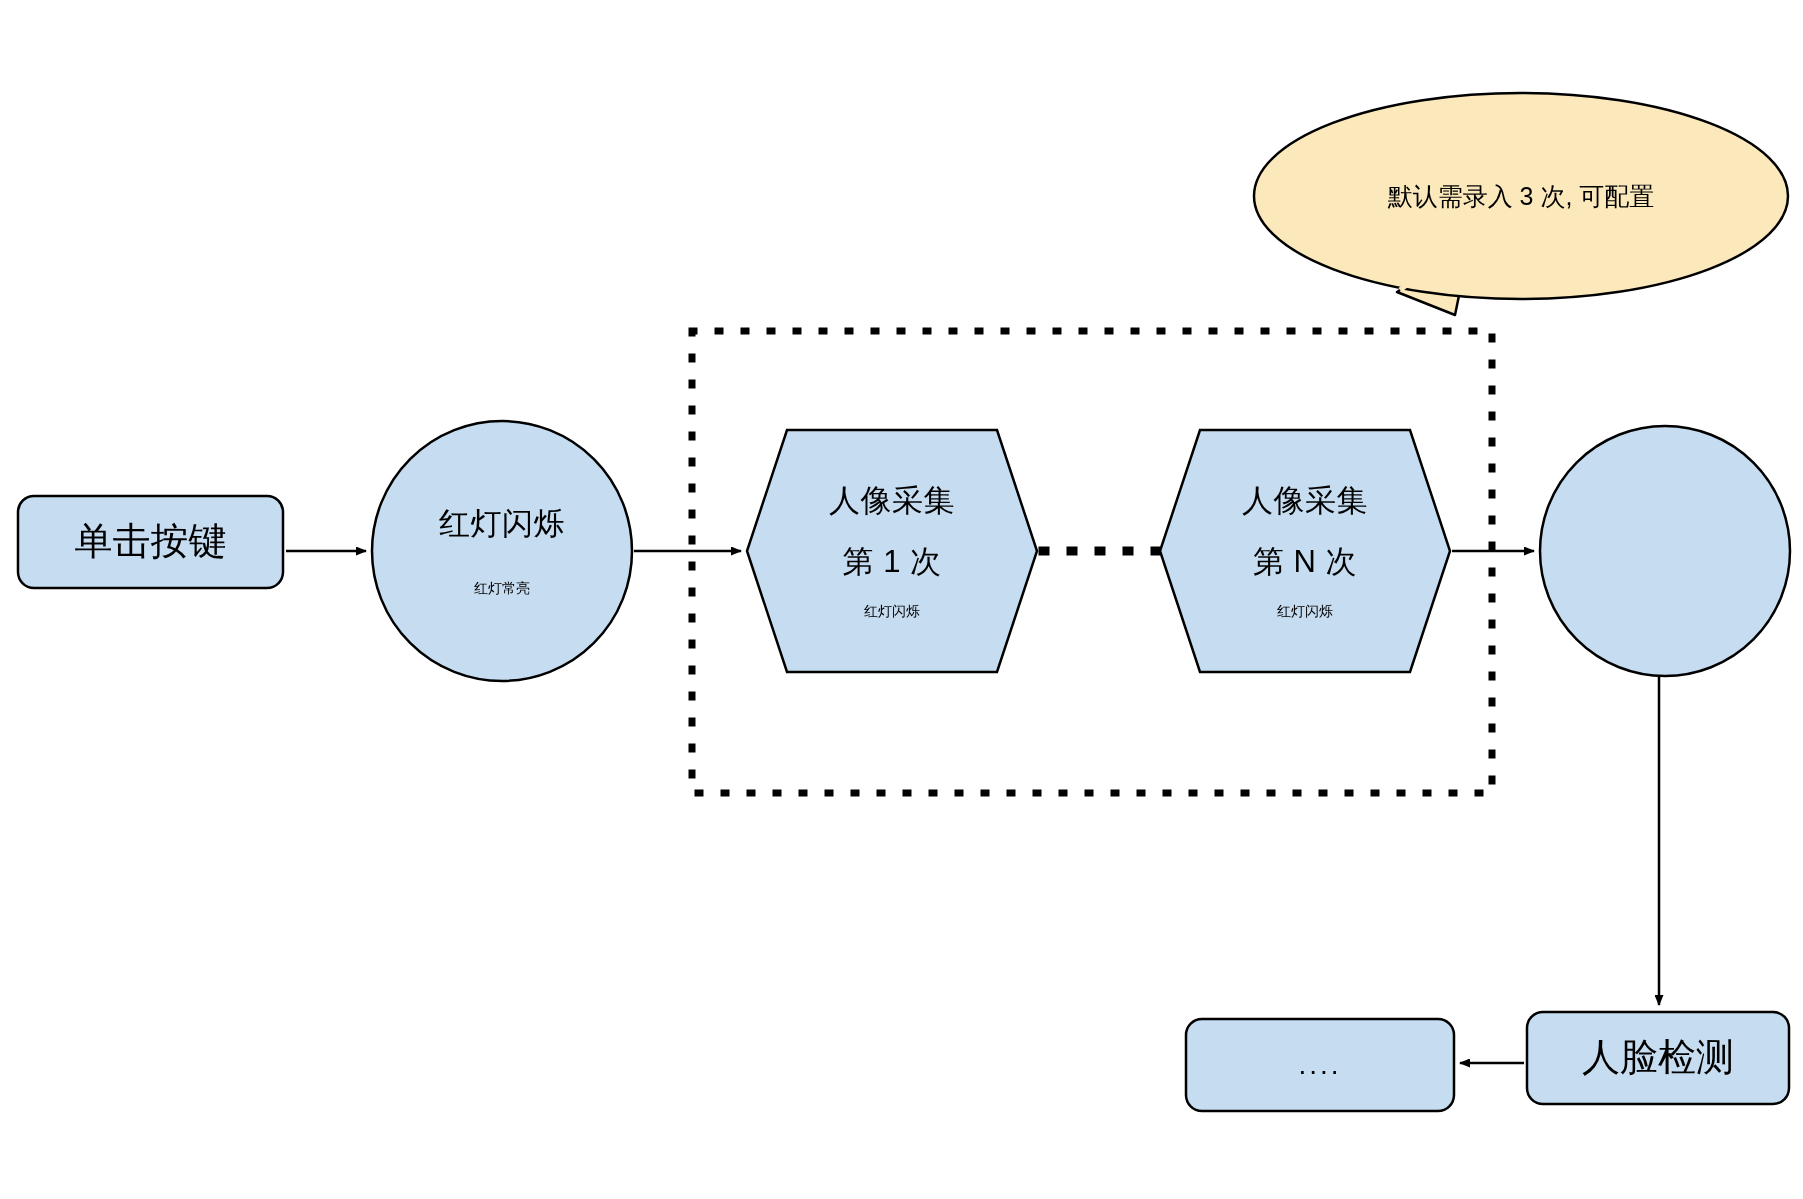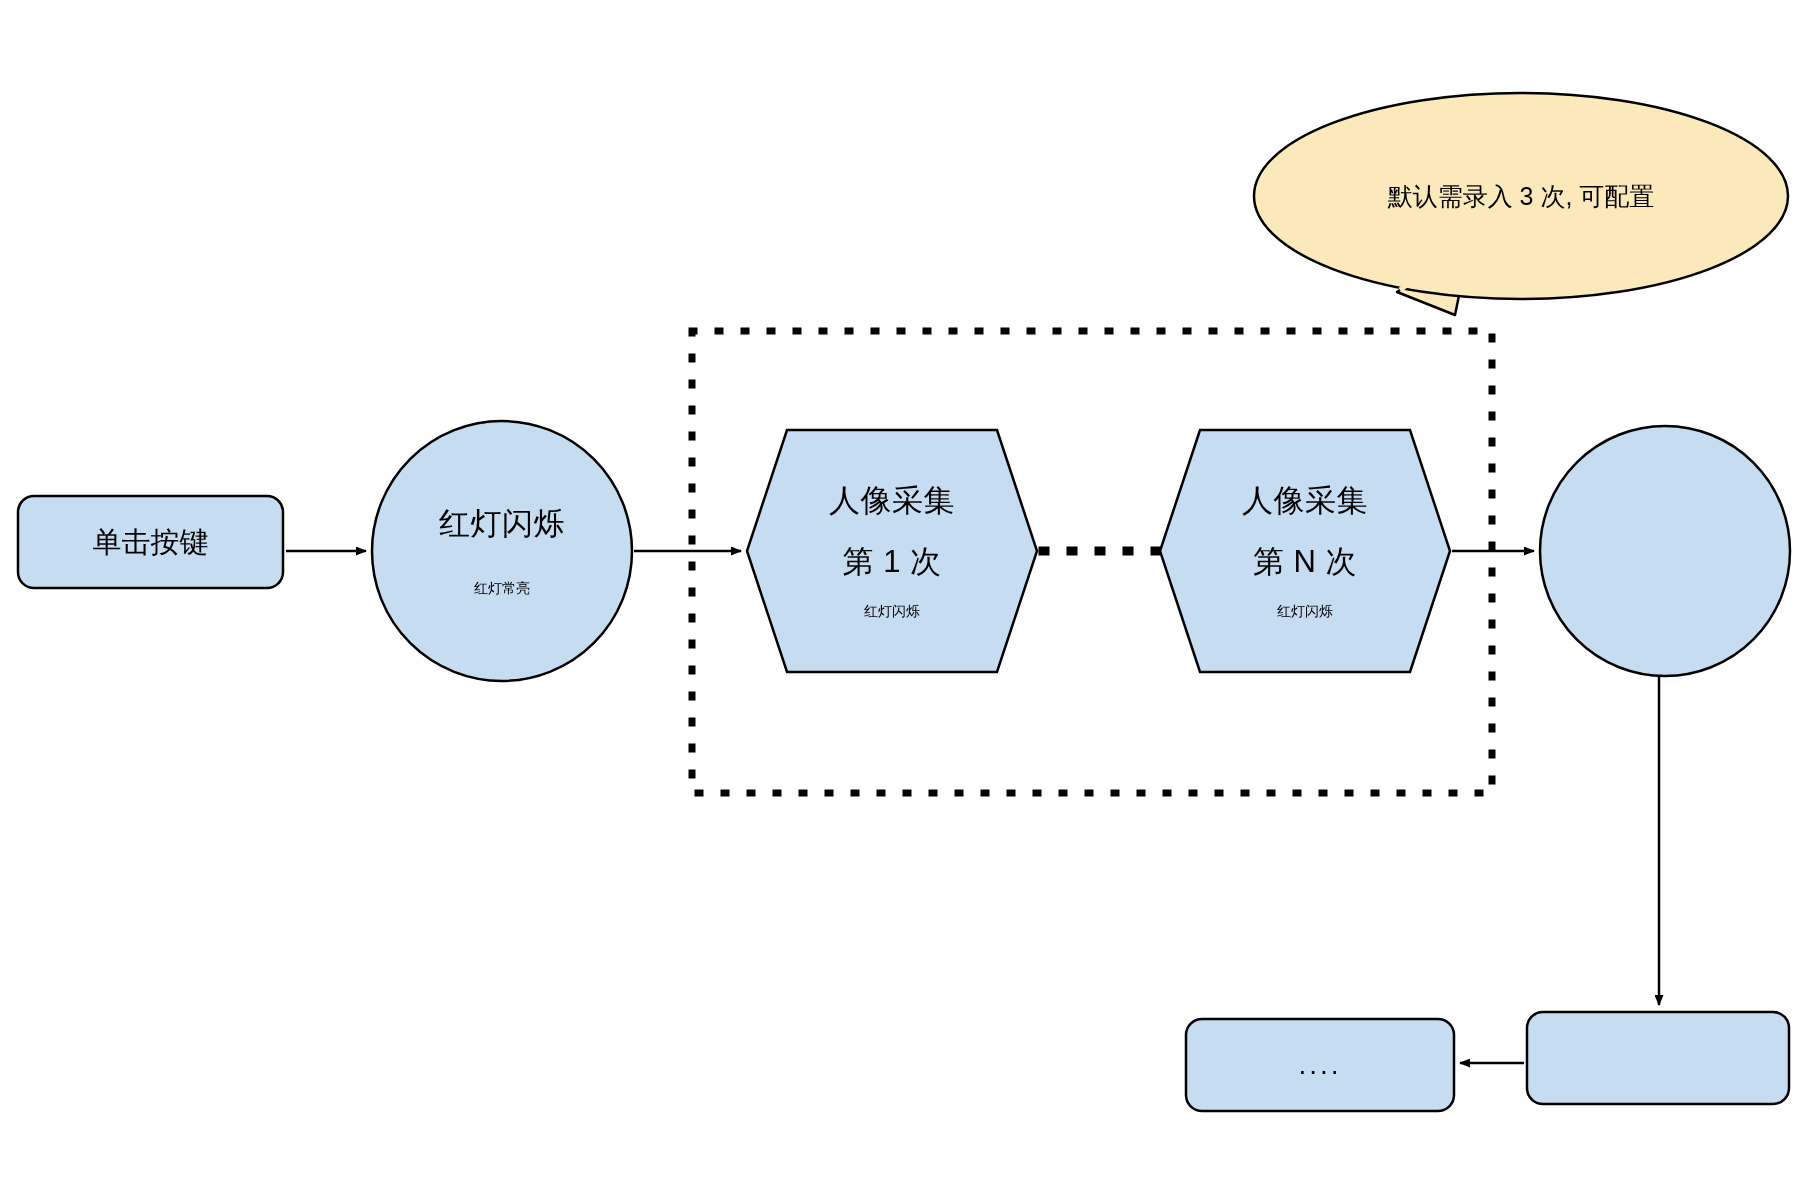--- a/index.html
+++ b/index.html
@@ -34,21 +34,21 @@
     text-align: left;
     color: #000000;
   }
   .title-lg {
     font-size: 31px;
     line-height: 1.25;
     letter-spacing: 0.5px;
     white-space: nowrap;
   }
   .title-md {
-    font-size: 29px;
+    font-size: 38px;
     line-height: 1.25;
     white-space: nowrap;
   }
   .sub-sm {
     font-size: 14px;
     line-height: 1.2;
     white-space: nowrap;
   }
   .callout-text {
     font-size: 25px;
@@ -130,20 +130,23 @@
 
   <div class="node-label" style="left:1160px; top:430px; width:290px; height:242px;">
     <div class="title-lg">人像采集</div>
     <div class="gap-1"></div>
     <div class="title-lg">第 N 次</div>
     <div class="gap-1"></div>
     <div class="sub-sm">红灯闪烁</div>
   </div>
 
 
+  <div class="node-label" style="left:1527px; top:1012px; width:262px; height:92px;">
+    <div class="title-md">人脸检测</div>
+  </div>
 
   <div class="node-label" style="left:1186px; top:1019px; width:268px; height:92px;">
     <div class="dots-label">....</div>
   </div>
 
   <div class="node-label" style="left:1254px; top:146px; width:534px; height:100px;">
     <div class="callout-text">默认需录入 3 次, 可配置</div>
   </div>
 
 </div>

